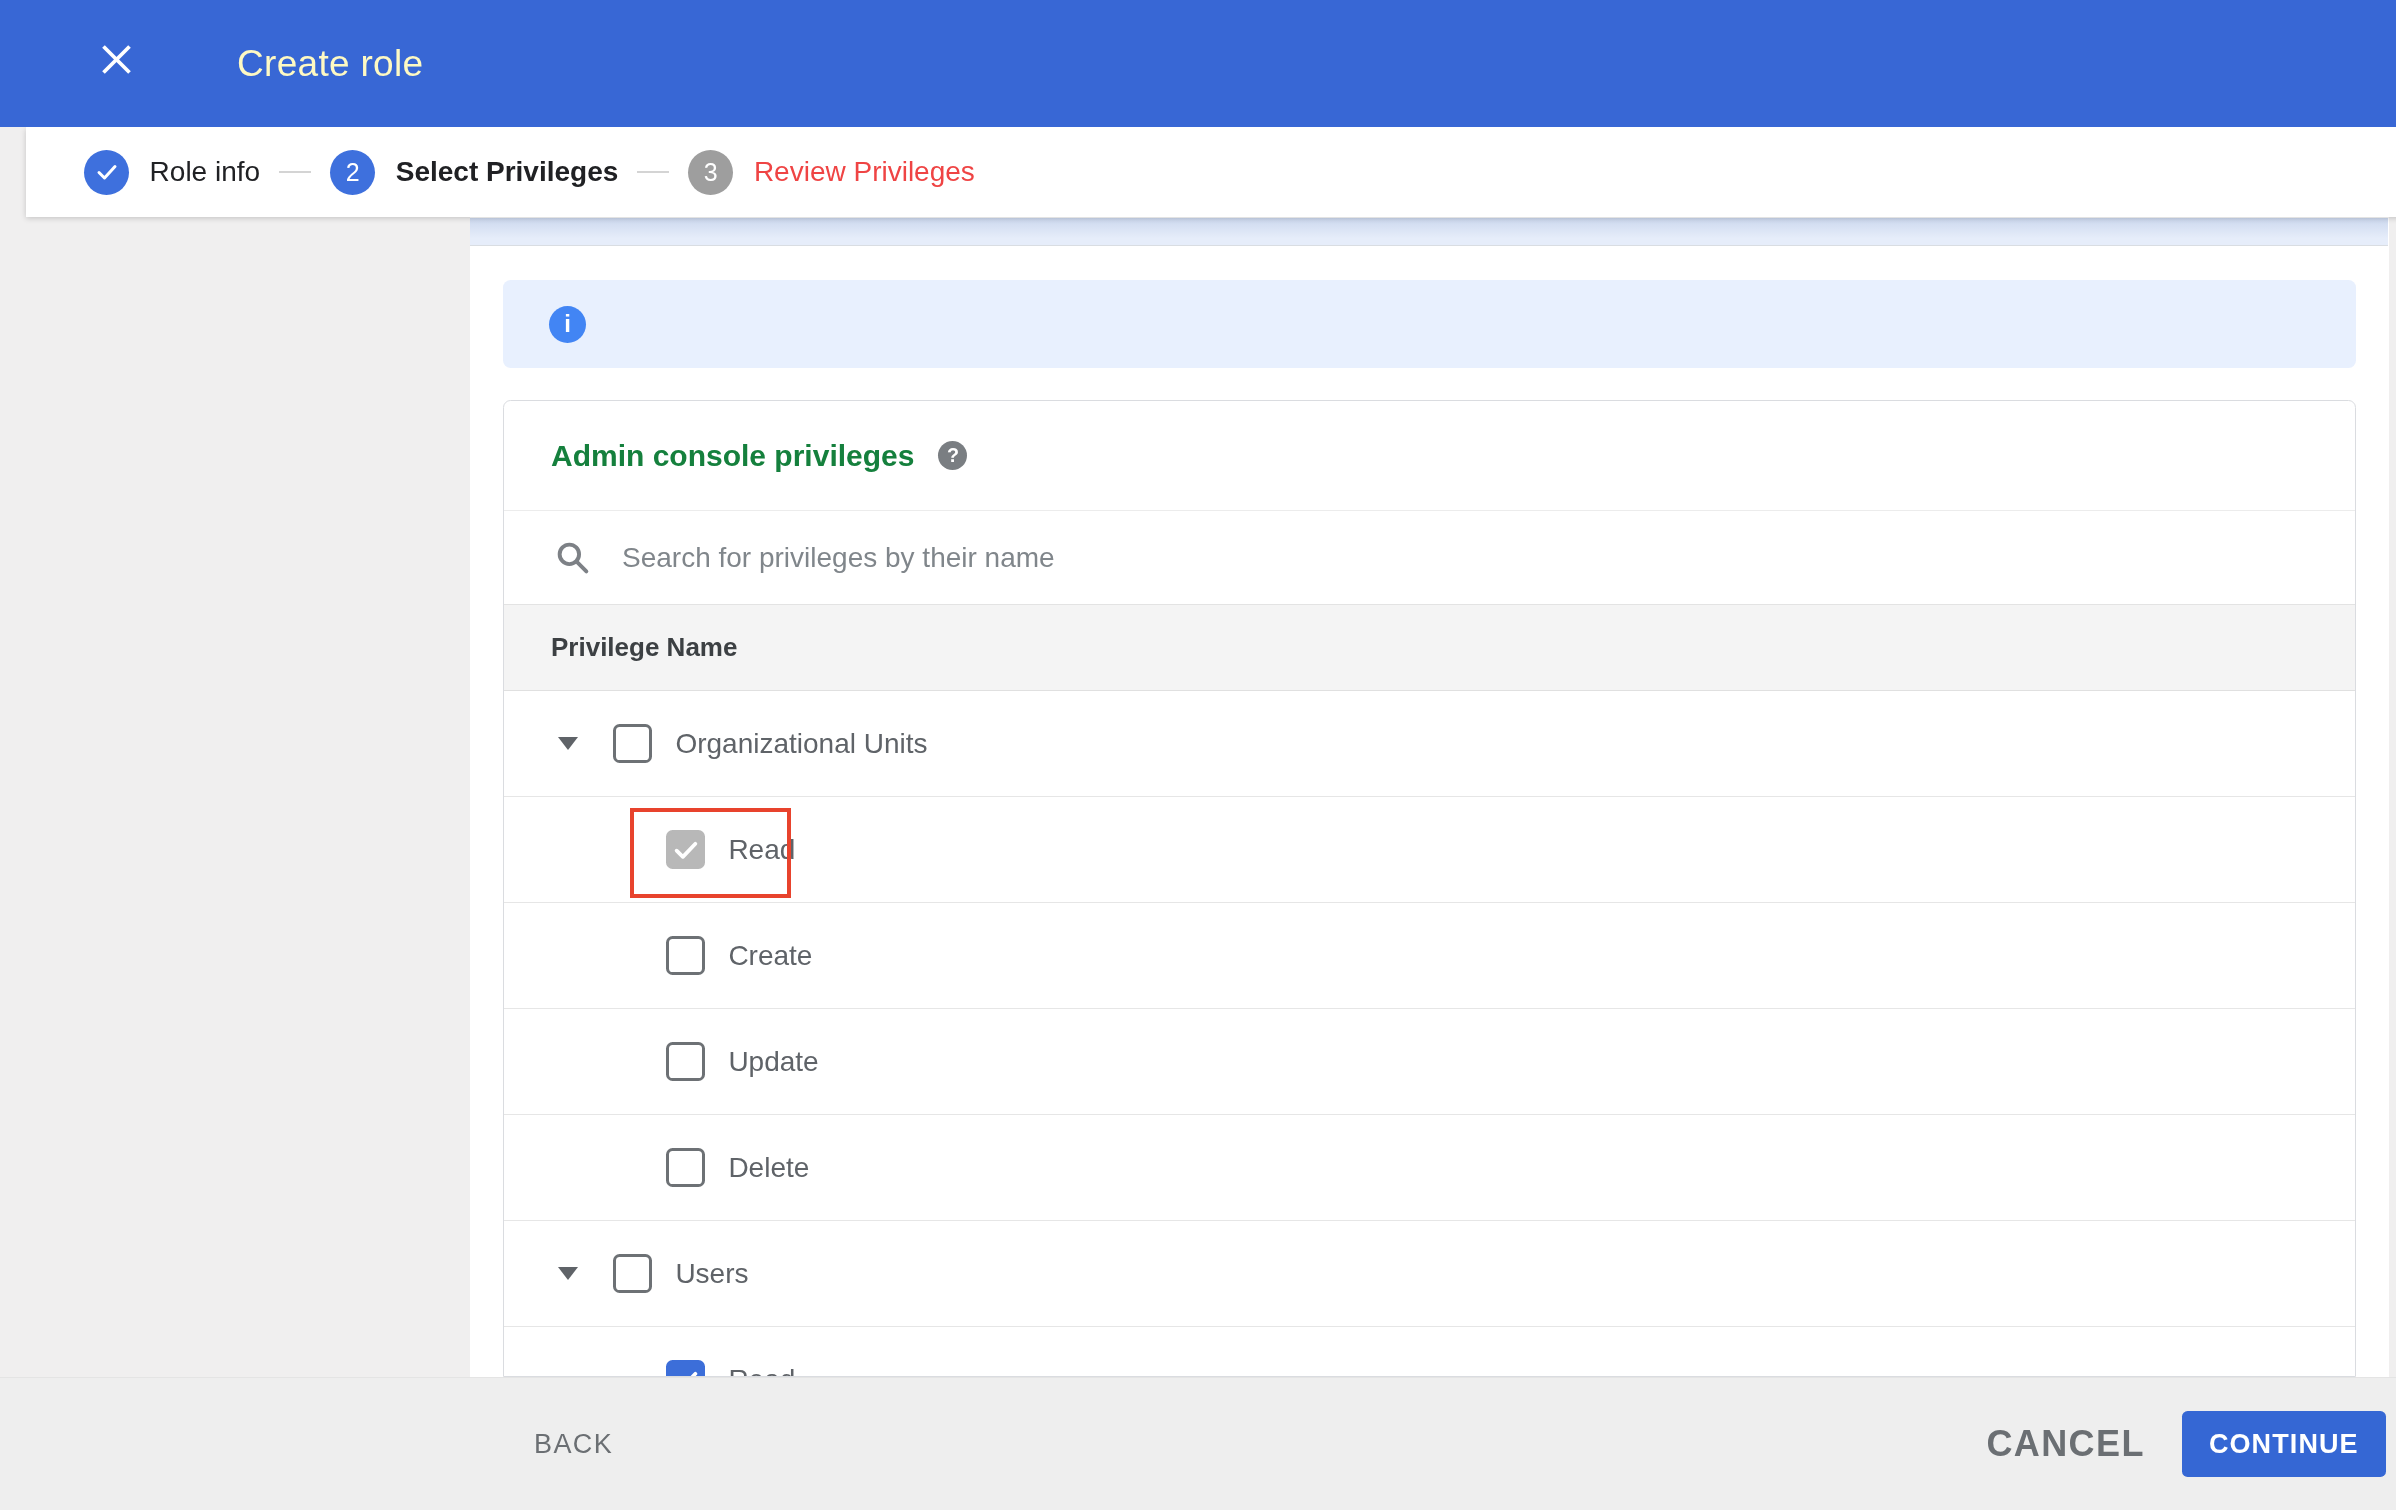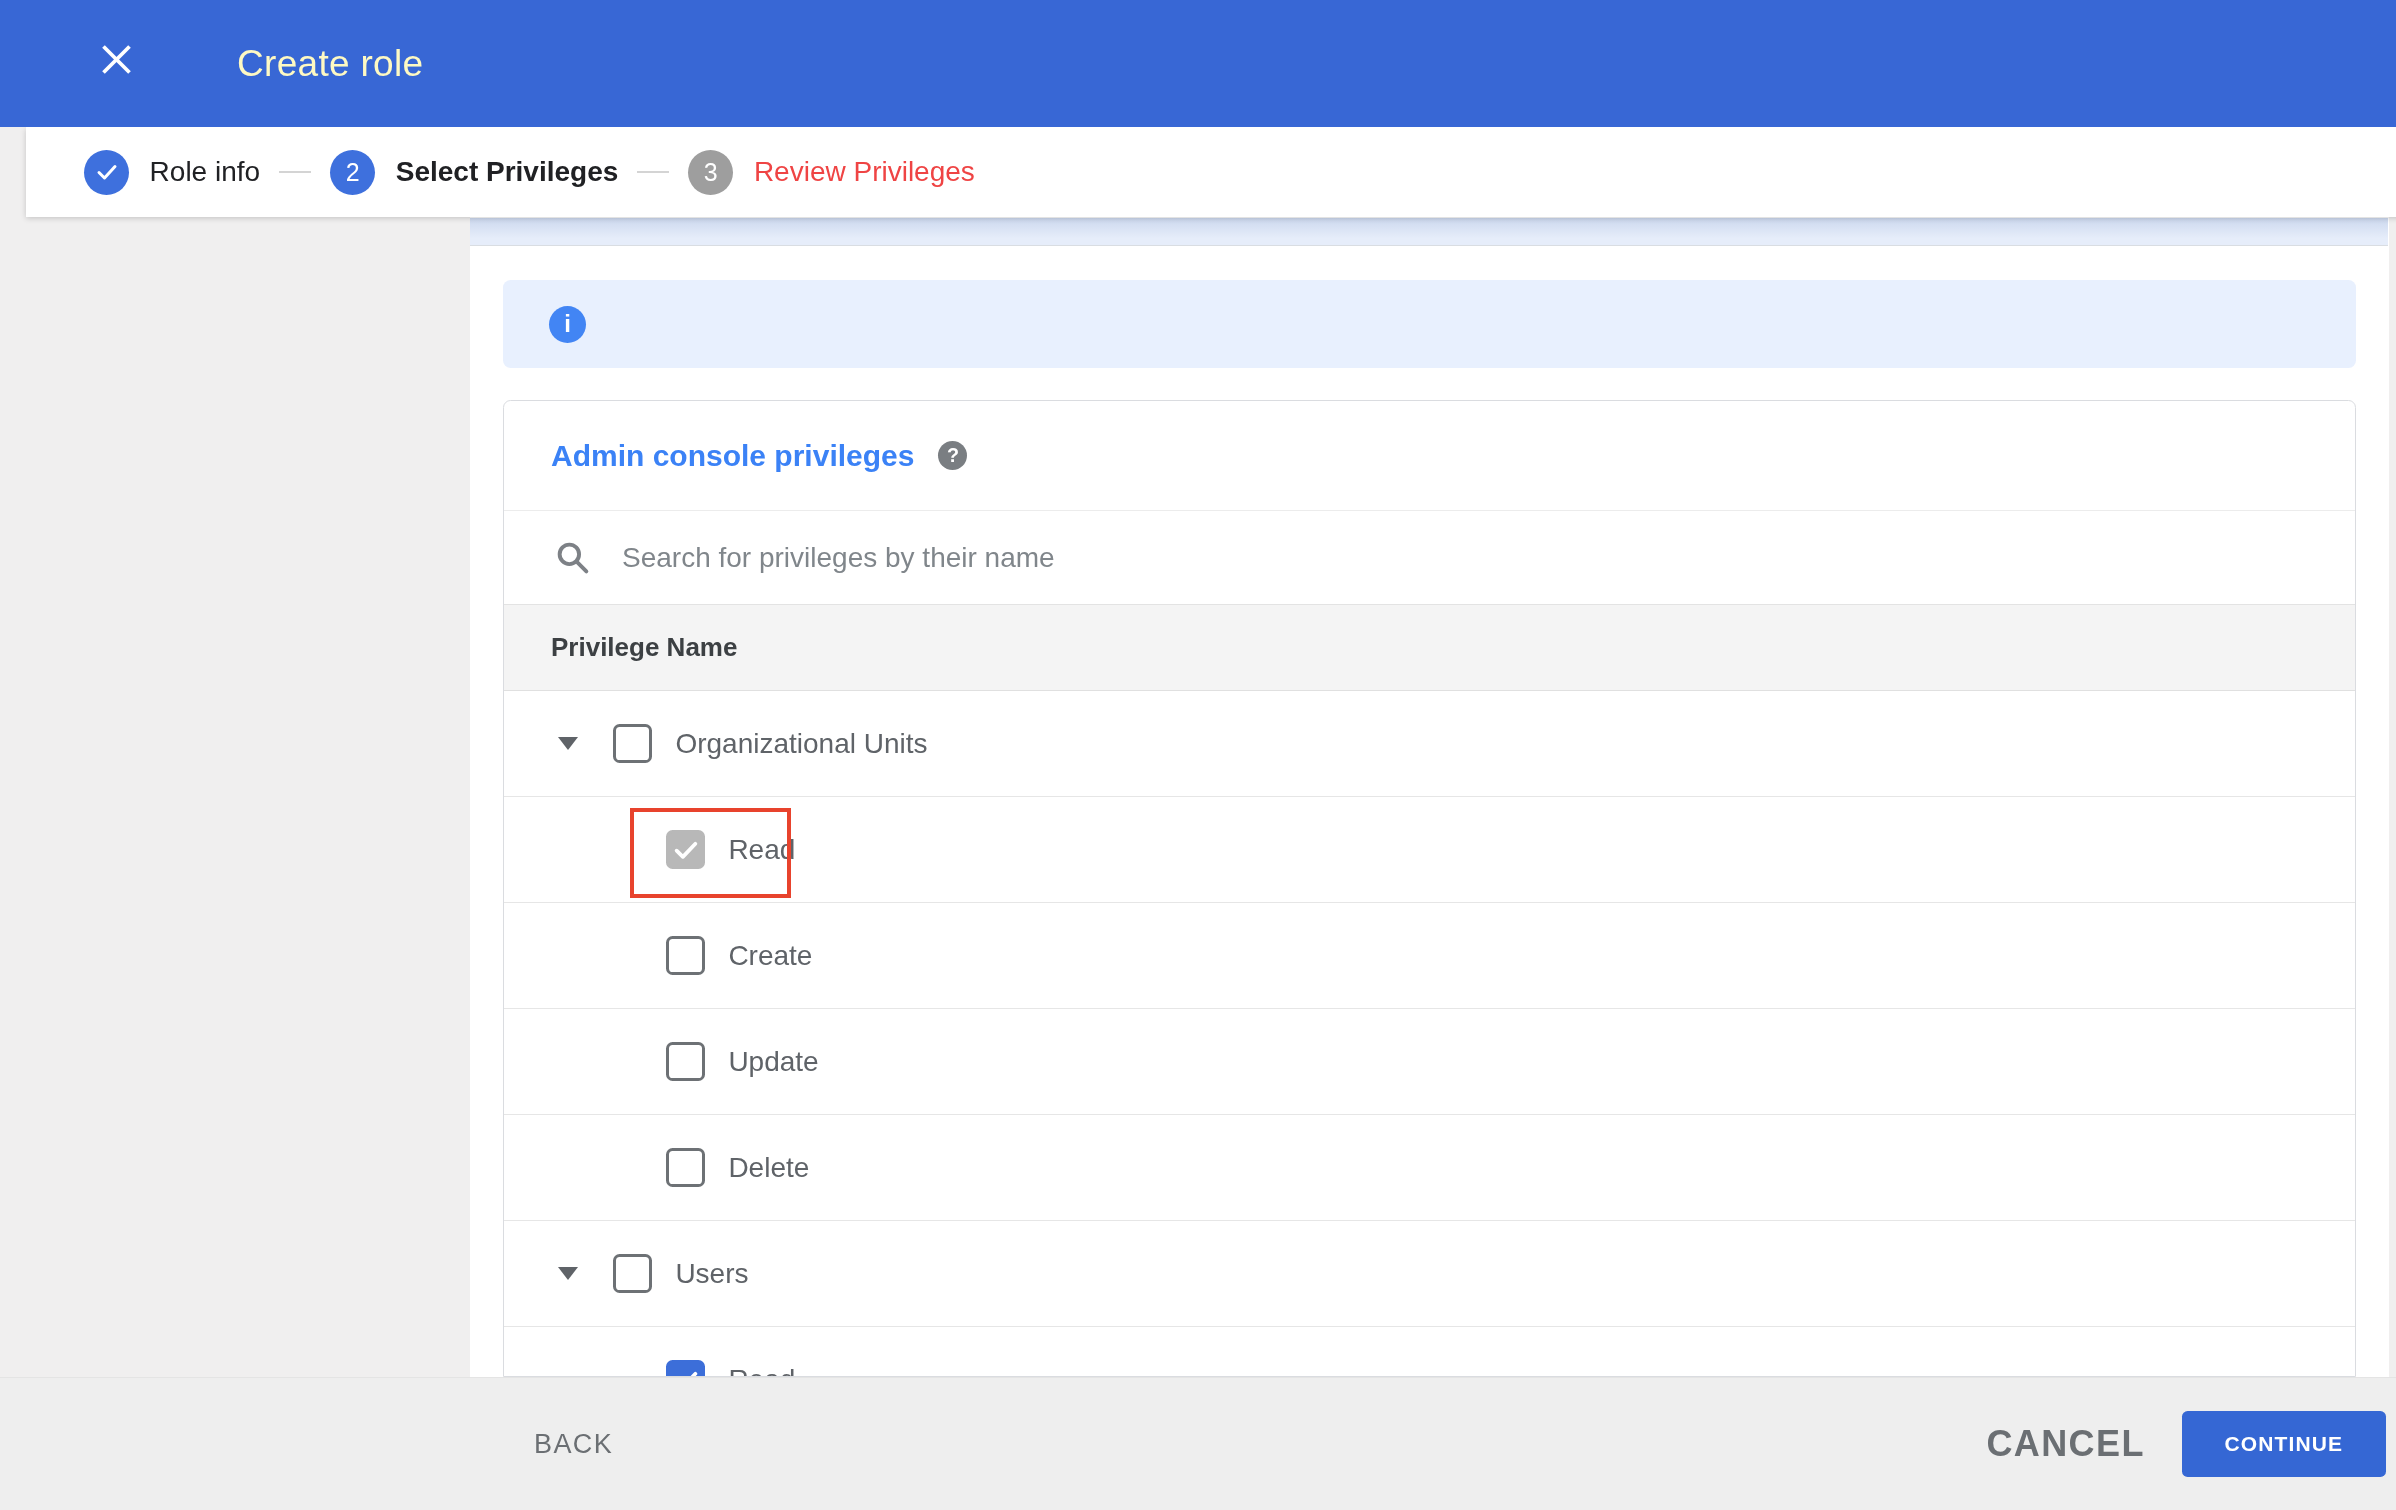--- a/index.html
+++ b/index.html
@@ -78,21 +78,21 @@
   
   .card {
     position:absolute; left:33px; top:183px; width:1853px; height:977px;
     background:#fff; border:0.9px solid #dadce0;
     border-radius:7.5px 7.5px 0 0; overflow:hidden;
   }
   .card-title-row {
     height:110px; display:flex; align-items:center; padding-left:47px;
     border-bottom:0.9px solid #ececec;
   }
-  .card-title { font-size:30px; font-weight:700; color:#3b82f6; }
+  .card-title { font-size:30px; font-weight:700; color:#15803d; }
   .help-icon {
     width:29px; height:29px; border-radius:50%; background:#7a7e82;
     color:#fff; font-size:19.7px; font-weight:700;
     display:flex; align-items:center; justify-content:center;
     margin-left:24px; cursor:pointer;
   }
   .search-row {
     height:94px; display:flex; align-items:center; padding-left:52px;
     border-bottom:0.9px solid #e3e3e3;
   }
@@ -144,21 +144,21 @@
   }
   .footer-right {
     position:absolute; right:11.2px; top:50%; transform:translateY(-50%);
     display:flex; align-items:center; gap:37px;
   }
   .cancel-btn {
     font-size:36px; font-weight:700; letter-spacing:1.4px; color:#6b6f73; cursor:pointer;text-align:right;
   }
   .continue-btn {
     width:204px; height:66px; background:#3567d4; border-radius:5.6px;
-    color:#fff; font-size:21px; font-weight:600; letter-spacing:1.1px;
+    color:#fff; font-size:27px; font-weight:600; letter-spacing:1.1px;
     display:flex; align-items:center; justify-content:center; cursor:pointer;
     font-family:"Liberation Sans",sans-serif; border:none;
   }
 </style>
 </head>
 <body>
 
 <div class="page">
 
   <div class="appbar">

